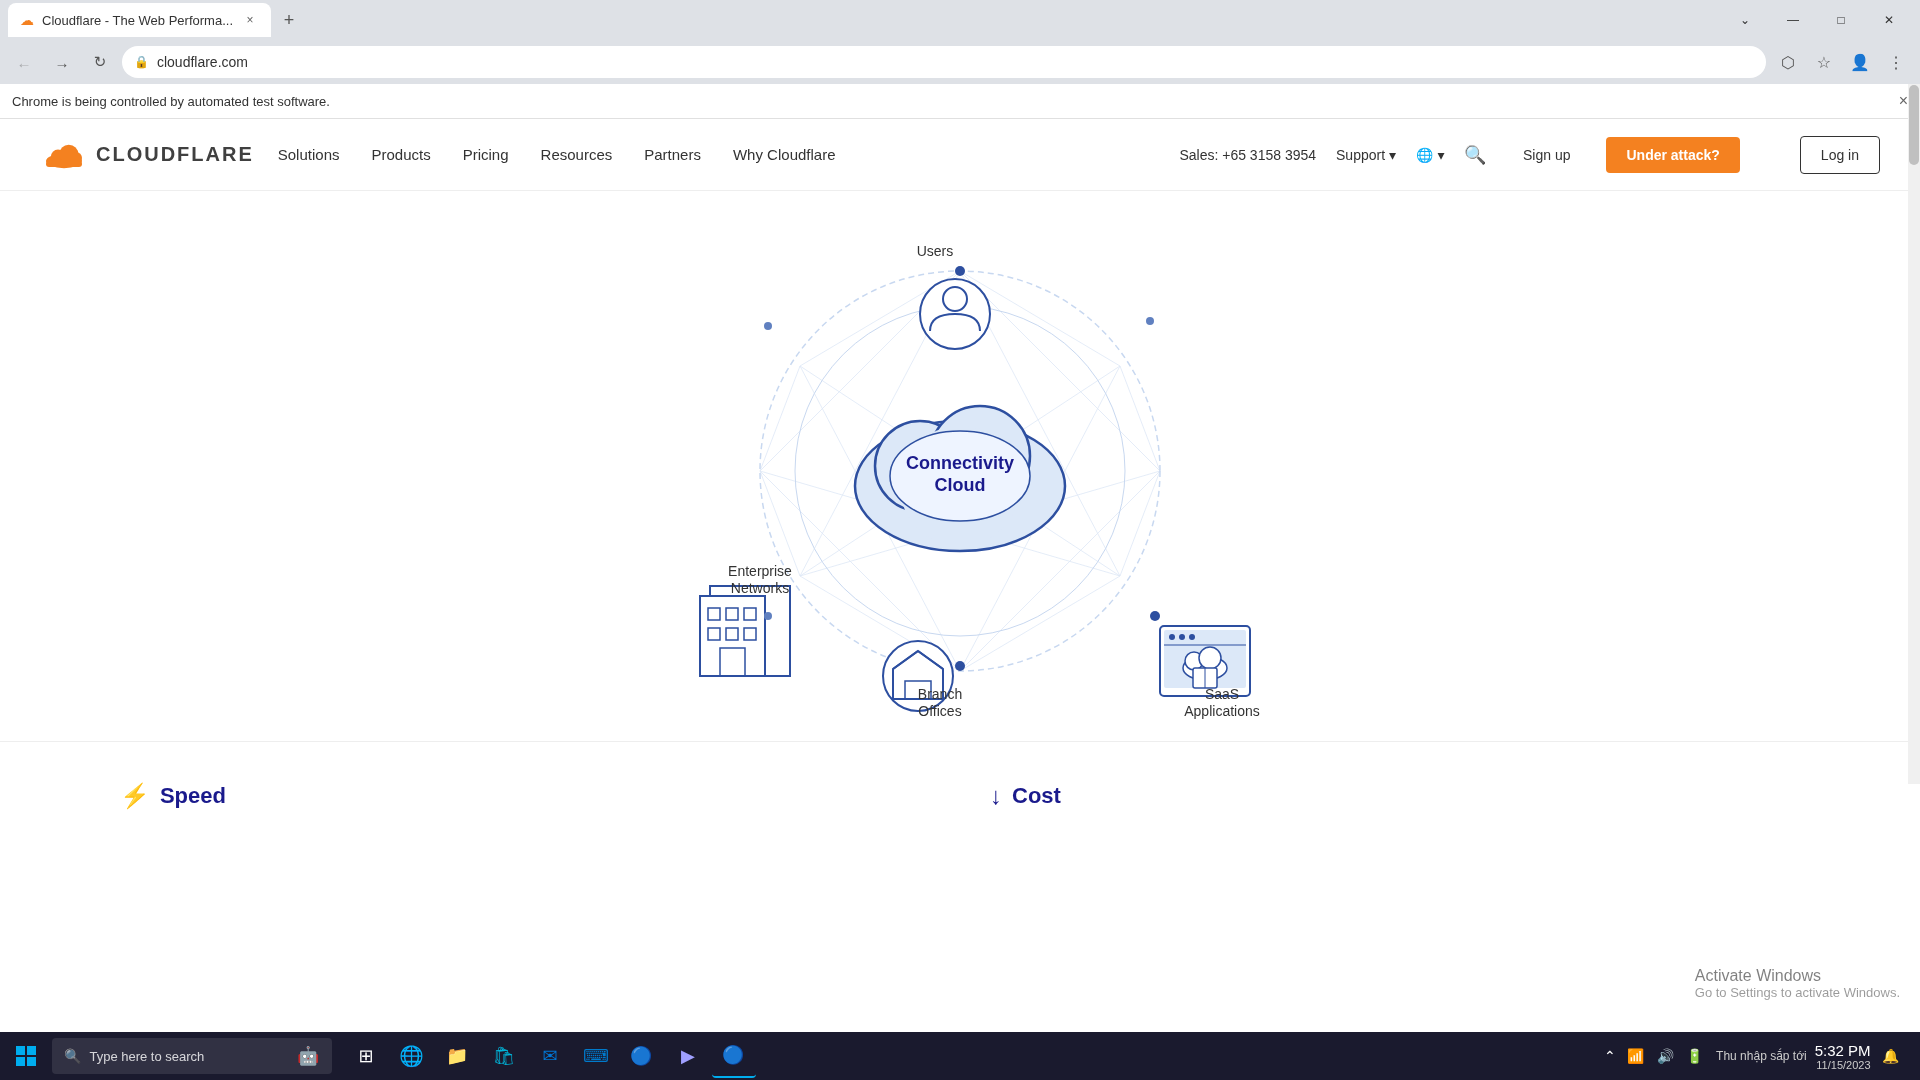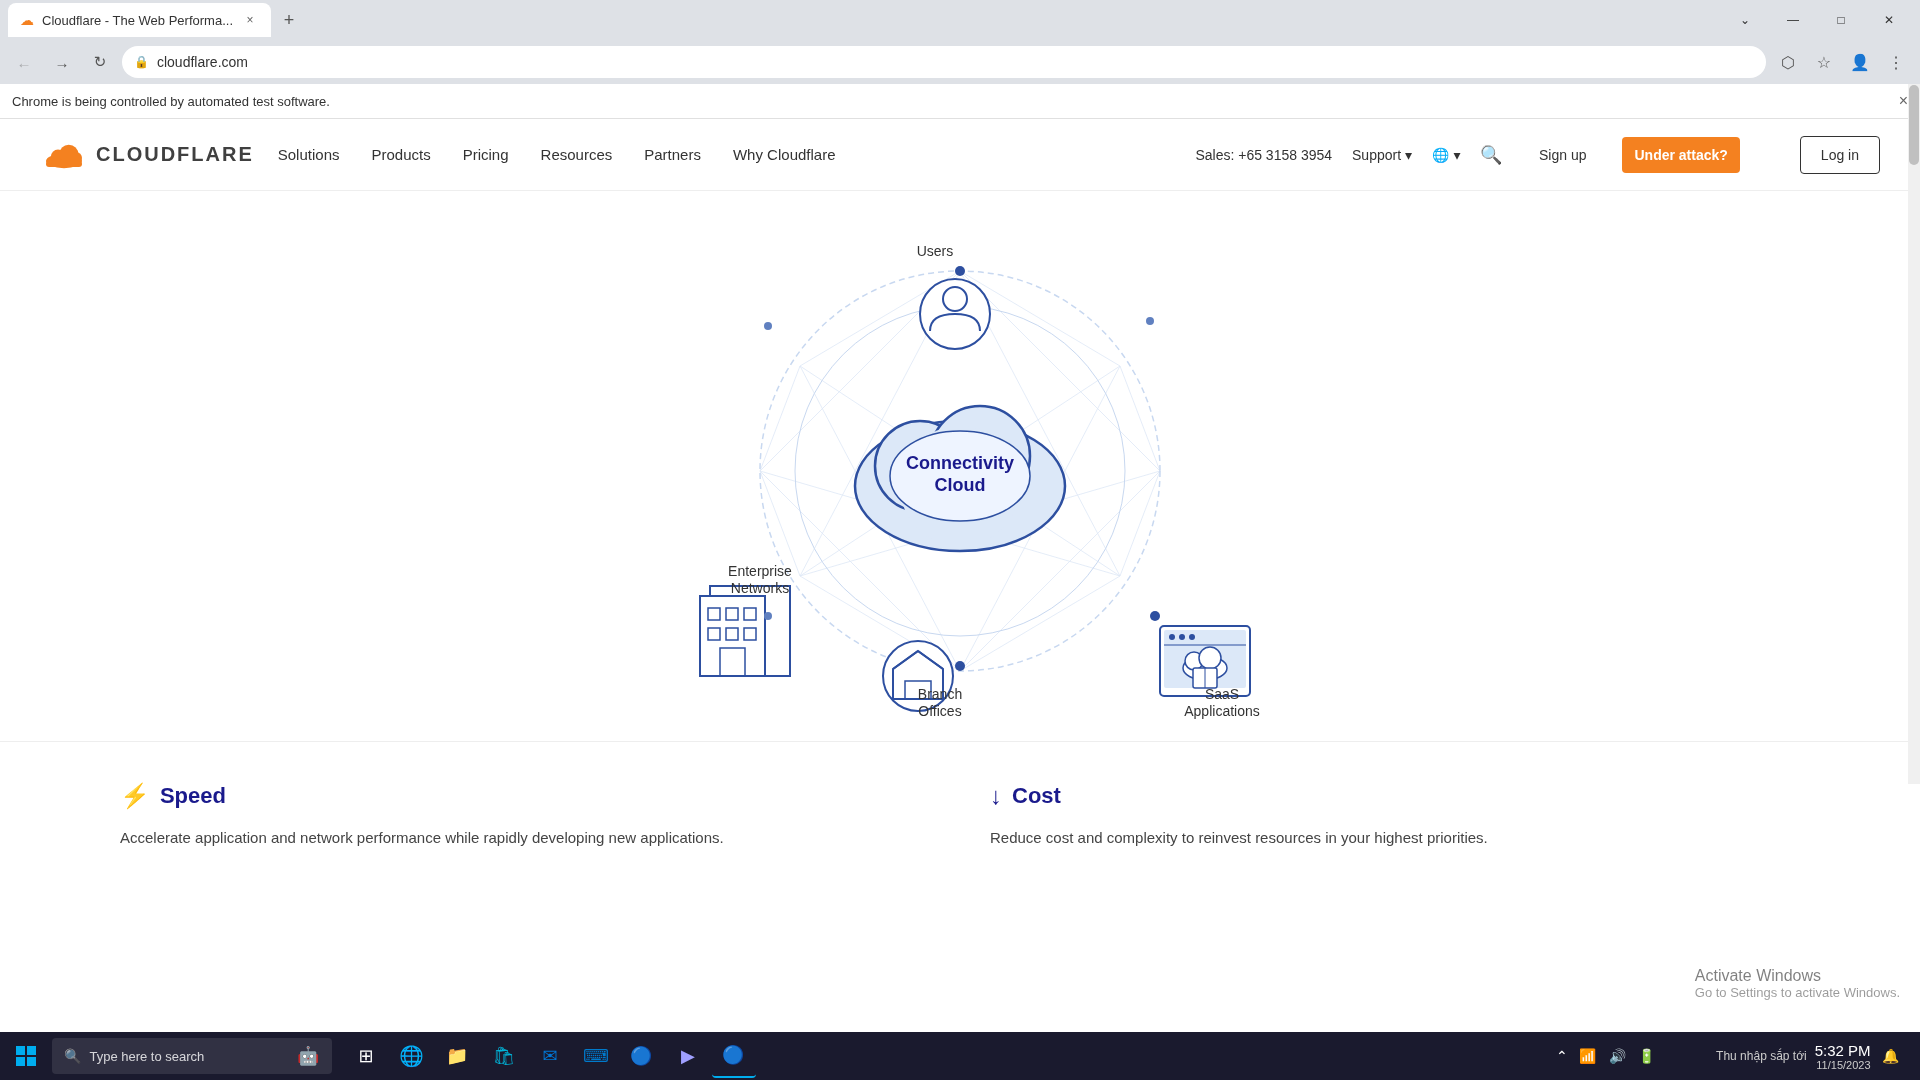--- a/index.html
+++ b/index.html
@@ -35,21 +35,21 @@
     .logo-cloud { width: 48px; height: 32px; }
     .logo-text { font-size: 20px; font-weight: 700; color: #404040; letter-spacing: 2px; }
     .main-nav { display: flex; align-items: center; gap: 32px; margin-left: 24px; }
     .nav-item { font-size: 15px; color: #333; cursor: pointer; text-decoration: none; padding: 4px 0; }
     .header-right { margin-left: auto; display: flex; align-items: center; gap: 20px; }
     .header-contact { font-size: 14px; color: #333; }
     .header-support { font-size: 14px; color: #333; cursor: pointer; display: flex; align-items: center; gap: 4px; }
     .header-globe { font-size: 14px; color: #333; cursor: pointer; display: flex; align-items: center; gap: 4px; }
     .search-btn { cursor: pointer; font-size: 18px; color: #333; }
     .signup-btn { font-size: 14px; color: #333; cursor: pointer; text-decoration: none; padding: 8px 16px; }
-    .attack-btn { background: #f48120; color: #fff; border: none; border-radius: 4px; padding: 10px 12px; font-size: 14px; font-weight: 600; cursor: pointer; }
+    .attack-btn { background: #f48120; color: #fff; border: none; border-radius: 4px; padding: 10px 20px; font-size: 14px; font-weight: 600; cursor: pointer; }
     .login-btn { border: 1px solid #333; border-radius: 4px; padding: 10px 20px; font-size: 14px; color: #333; cursor: pointer; background: #fff; margin-left: 40px; }
 
     
     .diagram-section { display: flex; justify-content: center; align-items: center; padding: 30px 0 20px; background: #fff; }
     .diagram-container { position: relative; width: 700px; height: 500px; }
 
     
     .diagram-svg { width: 700px; height: 500px; }
 
     
@@ -297,28 +297,26 @@
       </svg>
     </div>
   </div>
 
   <div class="features-section">
     <div class="feature-card">
       <div class="feature-icon-row">
         <span class="feature-icon speed">⚡</span>
         <span class="feature-title">Speed</span>
       </div>
-      <p class="feature-desc">Accelerate application and network performance while rapidly developing new applications.</p>
     </div>
     <div class="feature-card">
       <div class="feature-icon-row">
         <span class="feature-icon cost">↓</span>
         <span class="feature-title">Cost</span>
       </div>
-      <p class="feature-desc">Reduce cost and complexity to reinvest resources in your highest priorities.</p>
     </div>
   </div>
 
 </div>
 
 <div class="scrollbar">
   <div class="scrollbar-thumb"></div>
 </div>
 
 <div class="activate-watermark">
@@ -371,21 +369,21 @@
     </div>
   </div>
 
   <div class="taskbar-right">
     <div class="taskbar-systray">
       <span class="notif-icon">⌃</span>
       <span class="notif-icon">📶</span>
       <span class="notif-icon">🔊</span>
       <span class="notif-icon">🔋</span>
     </div>
-    <div style="display:flex; align-items:flex-start; gap:8px; color:white; font-size:13px;margin-left:48px;">
+    <div style="display:flex; align-items:flex-start; gap:8px; color:white; font-size:13px;">
       <span style="color:#ccc; font-size:12px;">Thu nhập sắp tới</span>
     </div>
     <div class="taskbar-time">
       <div class="taskbar-time-main">5:32 PM</div>
       <div class="taskbar-time-date">11/15/2023</div>
     </div>
     <span class="notif-icon">🔔</span>
   </div>
 </div>
 

